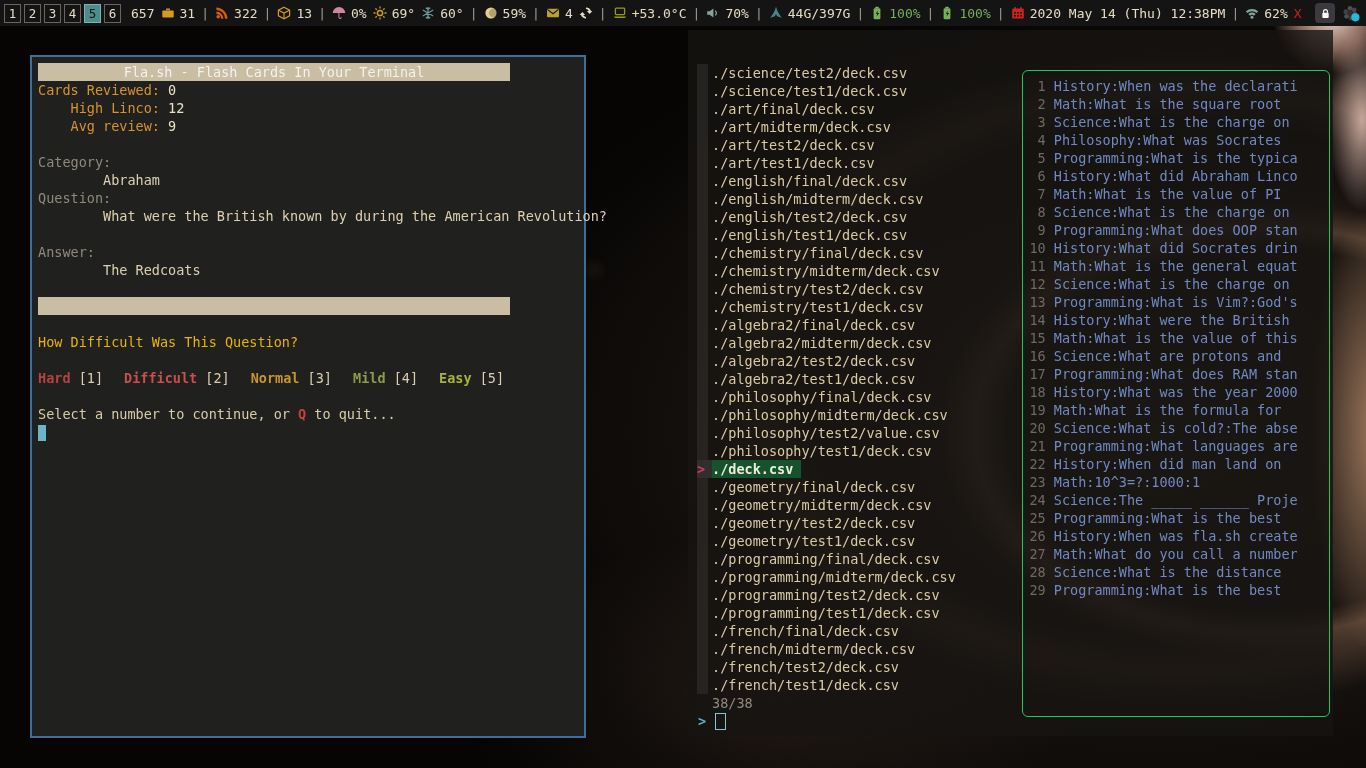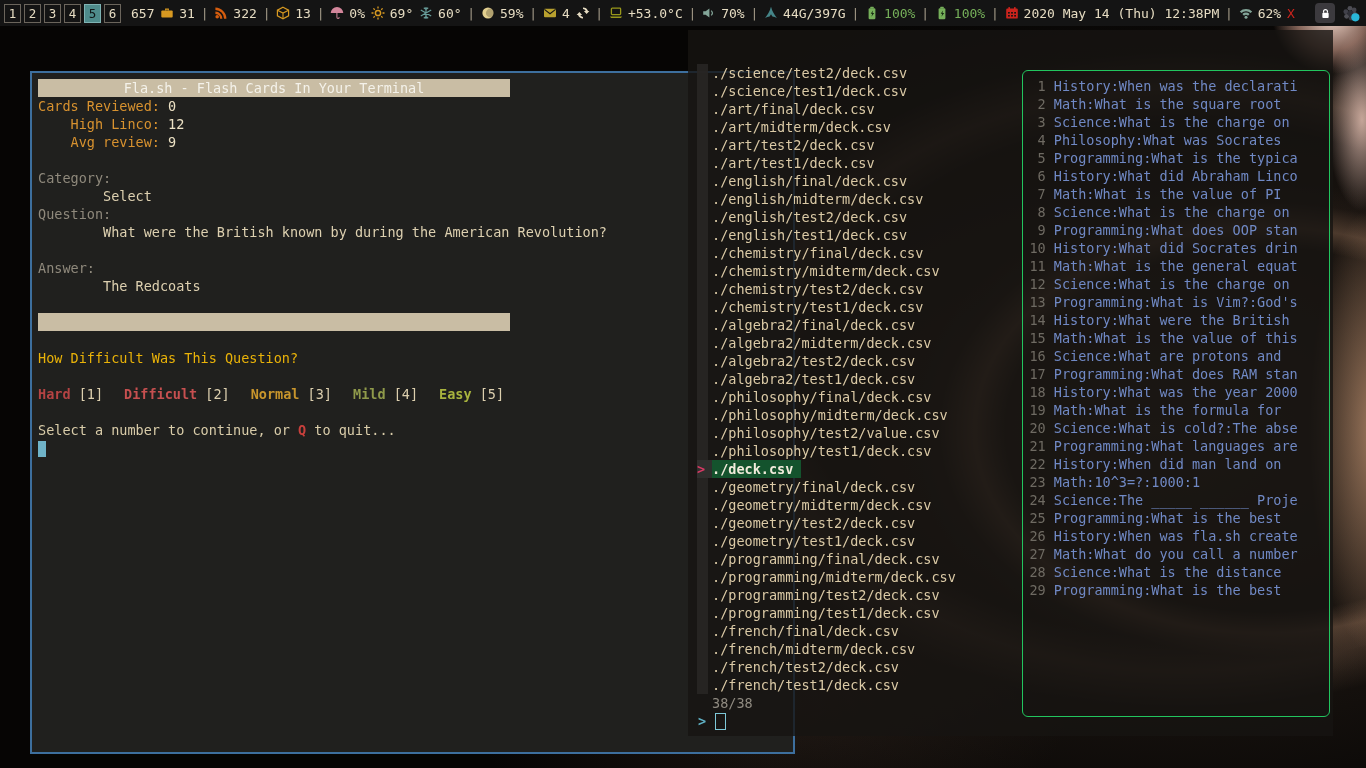--- a/index.html
+++ b/index.html
@@ -16,32 +16,32 @@
     radial-gradient(ellipse 430px 240px at 770px 700px, rgba(72,54,44,.35), transparent 70%),
     radial-gradient(circle 16px at 594px 270px, rgba(20,16,14,.9), transparent 80%),
     #060504;}
   
   .statusbar{position:absolute;left:0;top:0;width:1366px;height:26px;background:#141414;
     display:flex;align-items:center;color:#e6dcc2;font-size:13px;padding:0 4px;box-sizing:border-box;}
   .workspaces{display:flex;gap:3px;align-items:center;}
   .ws{width:17px;height:19px;border:1px solid #6b655c;display:flex;align-items:center;
     justify-content:center;color:#e6dcc2;font-size:12.5px;box-sizing:border-box;}
   .ws.active{background:#4e8b8b;border-color:#7fb3b3;color:#0f1516;}
-  .segments{flex:1;display:flex;justify-content:space-between;align-items:center;margin:0 20px 0 10px;}
+  .segments{flex:1;display:flex;justify-content:space-between;align-items:center;margin:0 13px 0 10px;}
   .seg{display:flex;align-items:center;gap:5px;white-space:nowrap;}
   .seg .icon{display:flex;align-items:center;}
   .seg .icon svg{display:block;}
   .sepbar-pipe{color:#b9af99;opacity:.85;}
   .tray{display:flex;align-items:center;gap:7px;margin-right:2px;}
   .tray-btn{width:20px;height:20px;background:#3c3a3e;border-radius:4px;display:flex;
     align-items:center;justify-content:center;color:#fff;}
   
-  .left-term{position:absolute;left:30px;top:55px;width:765px;height:683px;box-sizing:border-box;
+  .left-term{position:absolute;left:30px;top:55px;width:556px;height:683px;box-sizing:border-box;
     background:rgba(33,33,31,.97);border:2px solid #3d6f9e;padding:6px 0 0 6px;
-    color:#d9cca9;font-size:13.5px;line-height:18px;margin-top:16px;}
+    color:#d9cca9;font-size:13.5px;line-height:18px;}
   .line{height:18px;white-space:pre;}
   .header-bar{width:472px;background:#c9bda4;color:#f4f2ea;text-align:center;}
   .stat-label{display:inline-block;min-width:15ch;text-align:right;color:#d8922f;}
   .stat-val{color:#ece1c4;margin-left:1ch;}
   .field-label{color:#8f897c;}
   .field-val{padding-left:8ch;color:#ddd0b0;}
   .tan-sep{width:472px;background:#c9bda4;}
   .diff-prompt{color:#eab308;}
   .diff-row{display:flex;gap:21px;}
   .diff-opt .k{color:#dccfae;margin-left:1ch;}
@@ -280,21 +280,21 @@
       </div>
   </div>
 
   <div class="left-term">
     <div class="line header-bar">Fla.sh - Flash Cards In Your Terminal</div>
     <div class="line"><span class="stat-label">Cards Reviewed:</span><span class="stat-val">0</span></div>
     <div class="line"><span class="stat-label">High Linco:</span><span class="stat-val">12</span></div>
     <div class="line"><span class="stat-label">Avg review:</span><span class="stat-val">9</span></div>
     <div class="line"></div>
     <div class="line field-label">Category:</div>
-    <div class="line field-val">Select</div>
+    <div class="line field-val">Abraham</div>
     <div class="line field-label">Question:</div>
     <div class="line field-val">What were the British known by during the American Revolution?</div>
     <div class="line"></div>
     <div class="line field-label">Answer:</div>
     <div class="line field-val">The Redcoats</div>
     <div class="line"></div>
     <div class="line tan-sep"></div>
     <div class="line"></div>
     <div class="line diff-prompt">How Difficult Was This Question?</div>
     <div class="line"></div>

